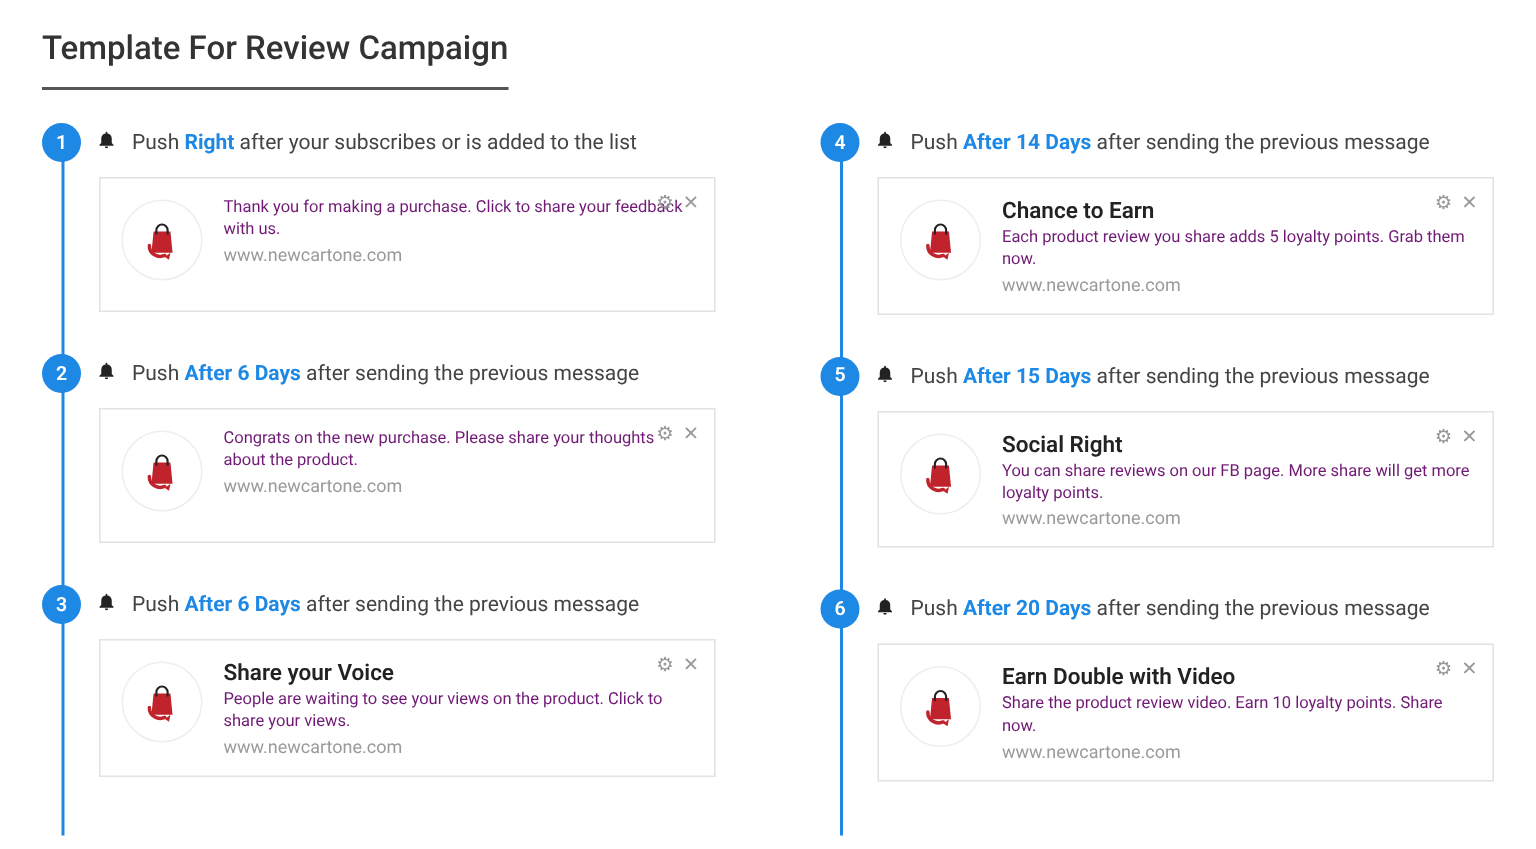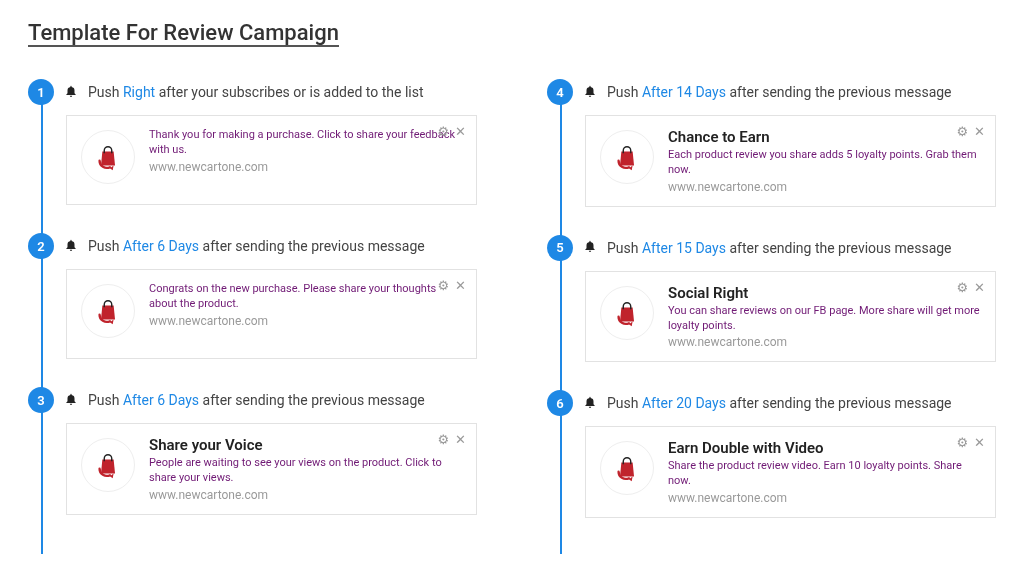--- a/index.html
+++ b/index.html
@@ -10,23 +10,23 @@
     height: 566px;
     overflow: hidden;
     padding: 20px 28px;
     color: #3b3b3b;
   }
   .page-title {
     font-size: 22px;
     font-weight: 500;
     color: #333;
     display: inline-block;
-    padding-bottom: 0;
+    padding-bottom: 13px;
     border-bottom: 2px solid #555;
-    margin-bottom: 32px;
+    margin-bottom: 22px;
   }
   .columns {
     display: flex;
     gap: 70px;
   }
   .col {
     position: relative;
     width: 450px;
   }
   .vline {
@@ -64,21 +64,21 @@
     flex-shrink: 0;
     position: relative;
     z-index: 1;
   }
   .bell {
     font-size: 14px;
     color: #222;
   }
   .timing-text .accent {
     color: #1e88e5;
-    font-weight: 400;
+    font-weight: 700;
   }
   .card {
     margin-left: 38px;
     border: 1px solid #e2e2e2;
     background: #fff;
     position: relative;
     display: flex;
     gap: 14px;
     padding: 12px 14px;
     min-height: 90px;

